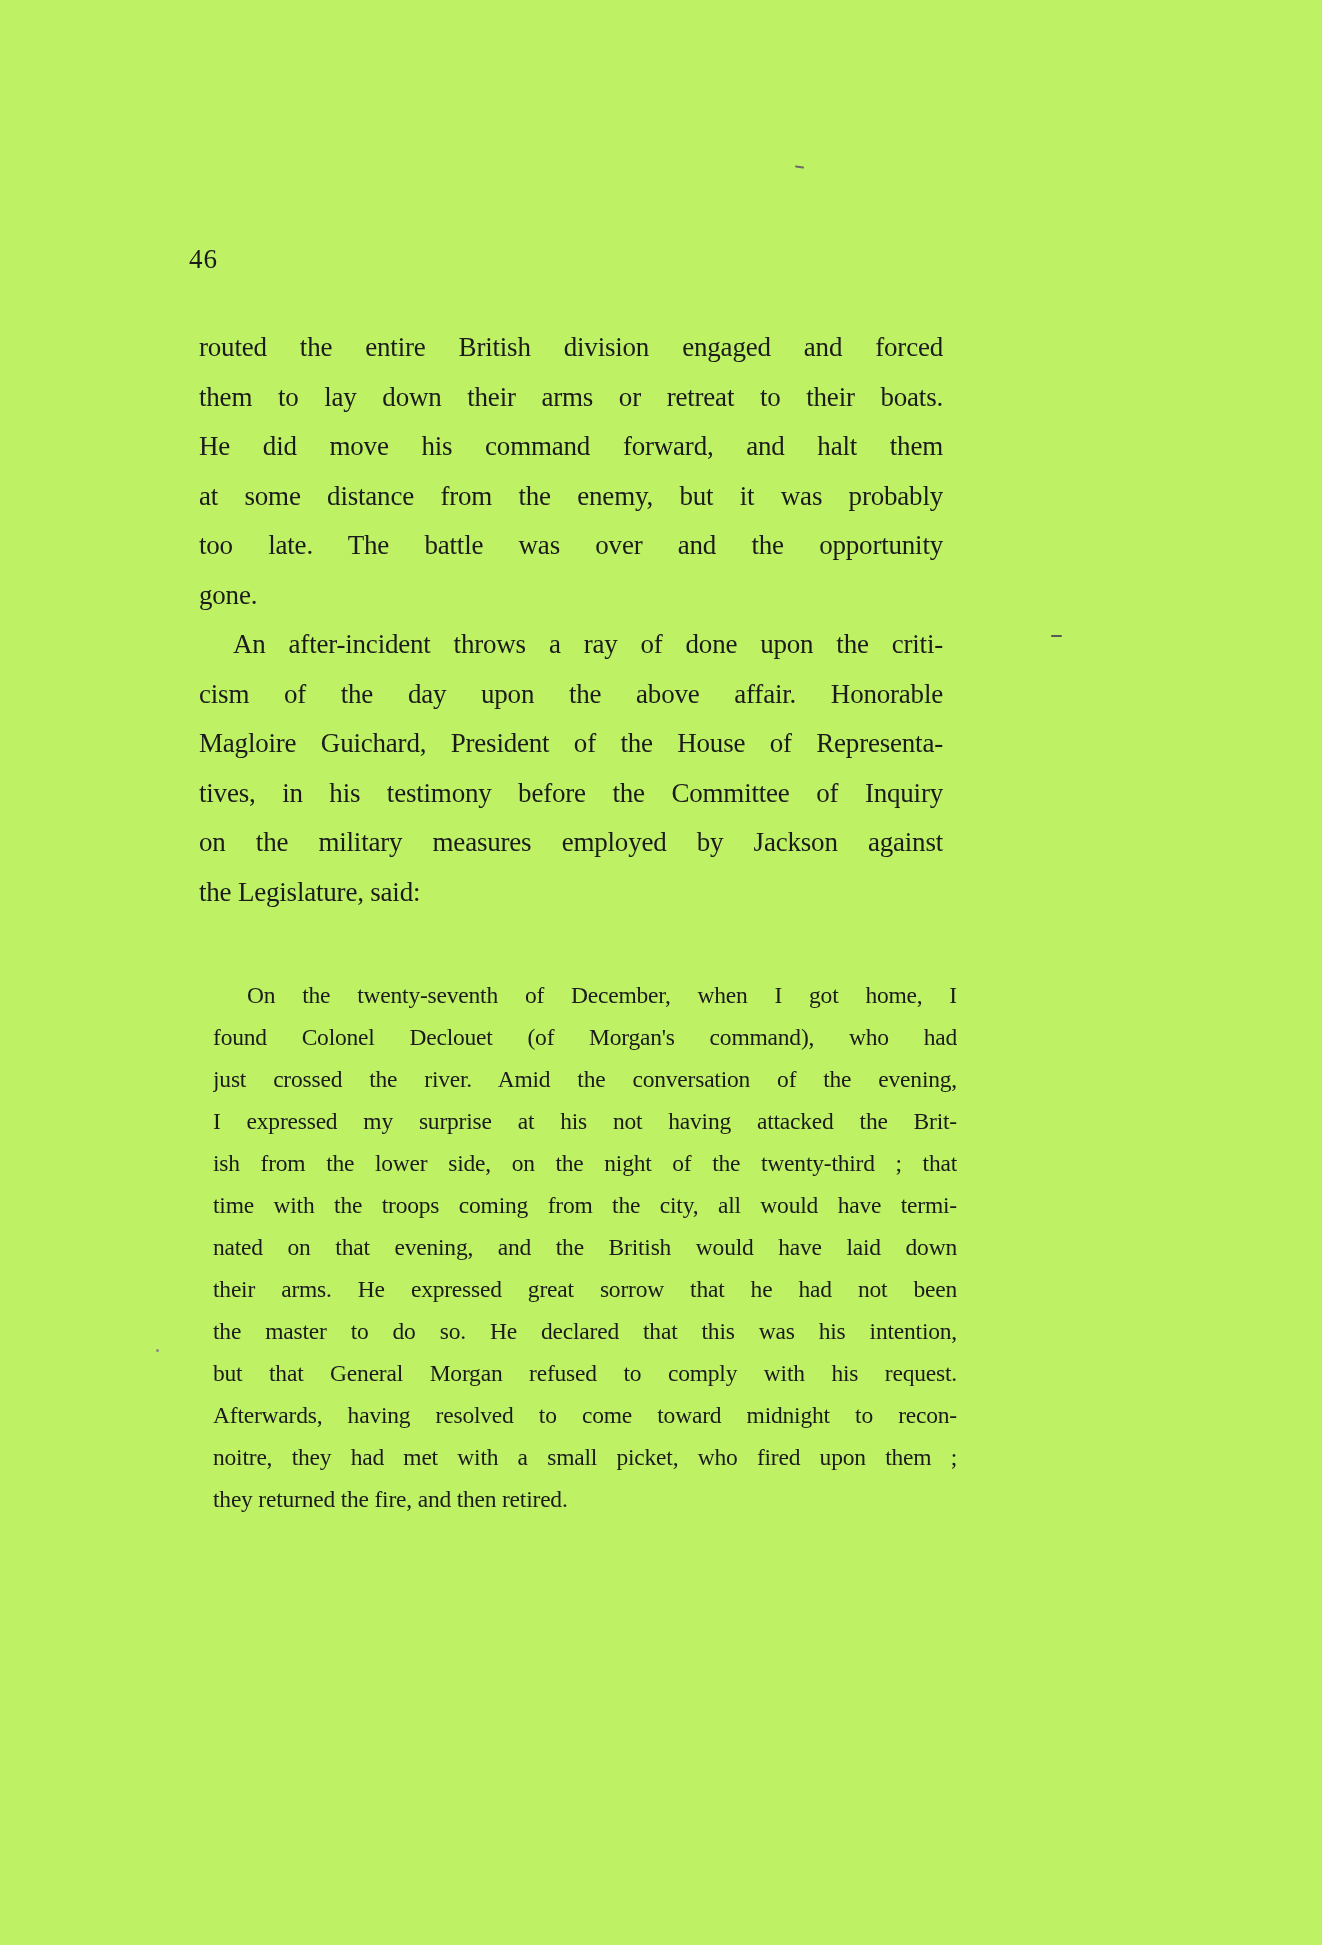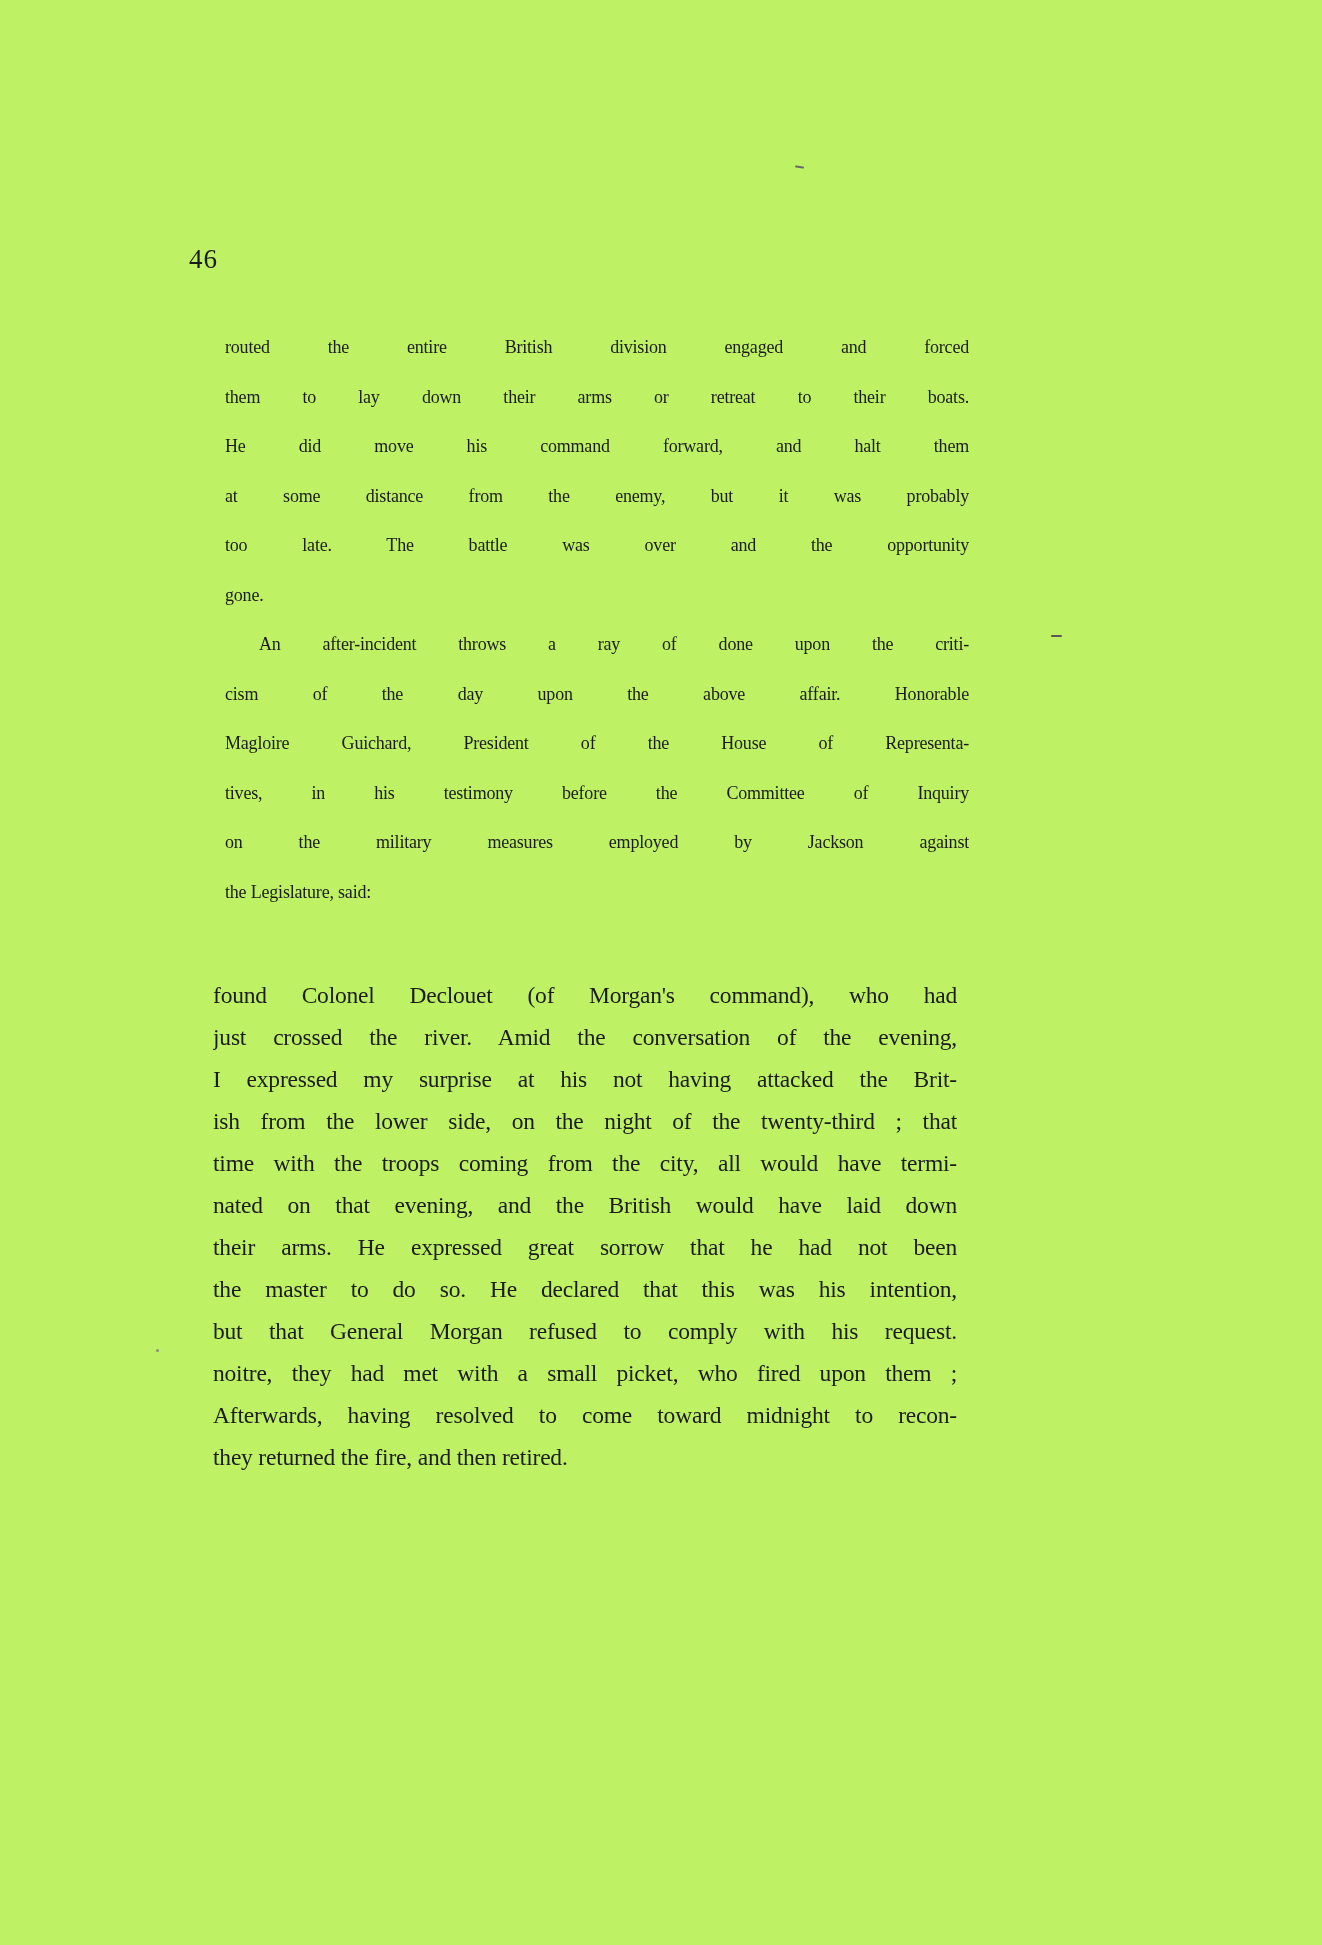--- a/index.html
+++ b/index.html
@@ -19,22 +19,22 @@
     letter-spacing:1px;
   }
   .page-title{
     position:absolute;left:353px;top:240px;
     font-size:31px;line-height:34px;
     font-style:italic;
     letter-spacing:1px;
     white-space:nowrap;
   }
   .body-block{
-    position:absolute;left:225px;top:323px;width:744px;
-    font-size:18px;letter-spacing:-0.2px;
+    position:absolute;left:199px;top:323px;width:744px;
+    font-size:27px;letter-spacing:-0.2px;
   }
   .body-block .line{
     height:49.5px;line-height:49.5px;
   }
   .quote-block{
     position:absolute;left:213px;top:974px;width:744px;
     font-size:23.5px;letter-spacing:-0.2px;
   }
   .quote-block .line{
     height:42px;line-height:42px;
@@ -73,31 +73,32 @@
       <div class="line last">gone.</div>
       <div class="line indent">An after-incident throws a ray of done upon the criti-</div>
       <div class="line">cism of the day upon the above affair.  Honorable</div>
       <div class="line">Magloire Guichard, President of the House of Representa-</div>
       <div class="line">tives, in his testimony before the Committee of Inquiry</div>
       <div class="line">on the military measures employed by Jackson against</div>
       <div class="line last">the Legislature, said:</div>
     </div>
 
   <div class="quote-block">
+      <div class="line indent">On the twenty-seventh of December, when I got home, I</div>
       <div class="line">found Colonel Declouet (of Morgan's command), who had</div>
       <div class="line">just crossed the river.  Amid the conversation of the evening,</div>
       <div class="line">I expressed my surprise at his not having attacked the Brit-</div>
       <div class="line">ish from the lower side, on the night of the twenty-third ; that</div>
       <div class="line">time with the troops coming from the city, all would have termi-</div>
       <div class="line">nated on that evening, and the British would have laid down</div>
       <div class="line">their arms.  He expressed great sorrow that he had not been</div>
       <div class="line">the master to do so.  He declared that this was his intention,</div>
       <div class="line">but that General Morgan refused to comply with his request.</div>
+      <div class="line">Afterwards, having resolved to come toward midnight to recon-</div>
       <div class="line">noitre, they had met with a small picket, who fired upon them ;</div>
-      <div class="line">Afterwards, having resolved to come toward midnight to recon-</div>
       <div class="line last">they returned the fire, and then retired.</div>
     </div>
 
   <div class="speck speck-1"></div>
   <div class="speck speck-2"></div>
   <div class="speck speck-3"></div>
 
 </div>
 
 </body></html>

